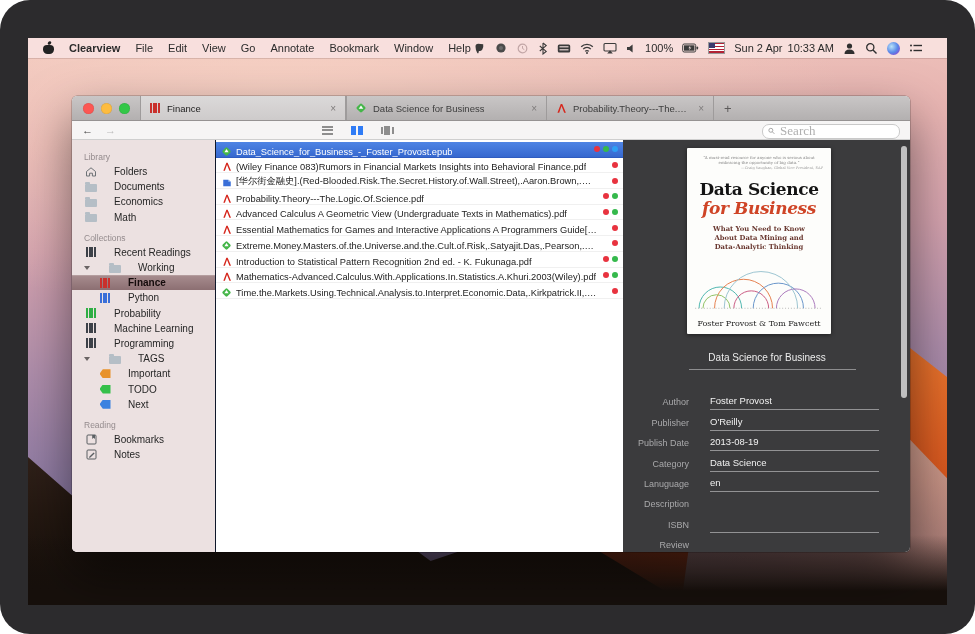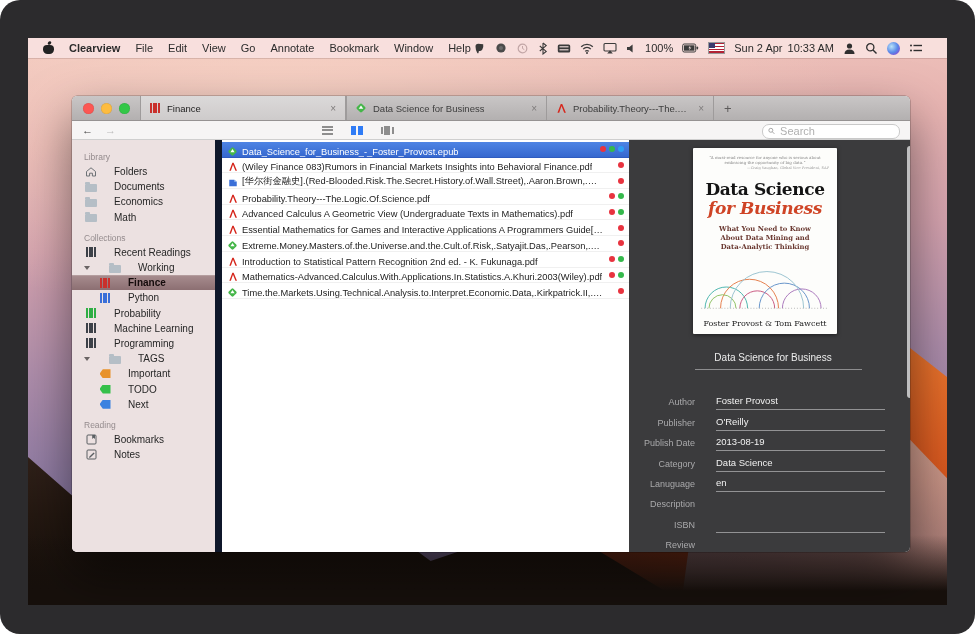--- a/index.html
+++ b/index.html
@@ -1,19 +1,19 @@
 <!DOCTYPE html>
 <html><head>
 <meta charset="utf-8">
 <style>
   html,body{margin:0;padding:0}
   body{width:975px;height:634px;position:relative;background:#fff;overflow:hidden;
        font-family:"Liberation Sans",sans-serif;cursor:default;-webkit-font-smoothing:antialiased}
   
-  .frame{position:absolute;inset:0;background:#2c2b2d;border-radius:20px}
+  .frame{position:absolute;inset:0;background:#2c2b2d;border-radius:30px}
   .screen{position:absolute;left:28px;top:38px;width:919px;height:567px;overflow:hidden;background:#8d7ca3}
   
   .wp{position:absolute;pointer-events:none}
   .wp-sky{inset:0;background:linear-gradient(178deg,#f0c6bd 0%,#e7b3b1 18%,#d4a2ae 36%,#ae8daa 56%,#8b79a2 76%,#6f6290 100%)}
   .wp-glow{left:0;top:0;width:100%;height:55%;background:radial-gradient(ellipse at 28% 20%,rgba(255,224,205,.55),rgba(255,224,205,0) 60%)}
   .wp-mtn{right:0;top:160px;width:430px;height:407px;
           background:linear-gradient(205deg,#f2a25c 0%,#ec7a30 22%,#d4531d 48%,#973718 70%,#5e2413 92%);
           clip-path:polygon(12% 100%,25% 36%,37% 60%,49% 8%,57% 30%,66% 20%,77% 48%,88% 34%,100% 44%,100% 100%,0 100%)}
   .wp-snow{right:0;top:250px;width:380px;height:317px;opacity:.55;
            background:linear-gradient(200deg,#e8edf5 0%,#b9c6da 40%,#7d8aa6 75%);
@@ -66,26 +66,26 @@
   .vi-list{flex-direction:column;display:flex;gap:1.5px}
   .vi-list i{width:11px;height:2px;background:#8e8e8e}
   .vi-split{display:flex;gap:1.5px}
   .vi-split i{width:5px;height:9px;background:#2f7cf6}
   .vi-flow{display:flex;gap:1.5px;align-items:center}
   .vi-flow i{background:#8e8e8e}
   .vi-flow i:nth-child(1),.vi-flow i:nth-child(3){width:2px;height:7px}
   .vi-flow i:nth-child(2){width:6px;height:9px}
   .searchbox{position:absolute;right:10px;top:2.5px;width:126px;height:13px;background:#fff;border:1px solid #c9c9c9;
              border-radius:7px;display:flex;align-items:center;padding:0 5px;gap:3px}
-  .searchbox input{border:0;outline:0;width:100%;font-size:11px;background:transparent;color:#333;font-family:Liberation Sans, sans-serif}
+  .searchbox input{border:0;outline:0;width:100%;font-size:13px;background:transparent;color:#333;font-family:Liberation Serif, serif}
   .searchbox input::placeholder{color:#b0b0b0}
   
   .content{display:flex;height:414px}
   
-  .sidebar{width:143px;background:#ece1e1;border-right:7px solid #0f172a;padding-top:4px;overflow:hidden;flex:none}
+  .sidebar{width:143px;background:#ece1e1;border-right:1px solid #0f172a;padding-top:4px;overflow:hidden;flex:none}
   .shead{font-size:8.5px;color:#948b8d;margin:8px 0 2px 12px}
   .si{display:flex;align-items:center;gap:16px;height:15.2px;padding-left:12px;font-size:10px;color:#262626}
   .si.ind{padding-left:26px}
   .si.sel{background:linear-gradient(#a88d8f,#8c6f72);font-weight:bold;color:#140b0b;box-shadow:inset 0 1px 0 rgba(255,255,255,.15)}
   .icw{width:14px;display:inline-flex;justify-content:center;flex:none}
   .bk{display:inline-flex;align-items:flex-end;gap:1px;height:10px}
   .bk i{display:block;background:currentColor}
   .bk i:nth-child(1){width:2px;height:10px}.bk i:nth-child(2){width:3.5px;height:10px}.bk i:nth-child(3){width:2px;height:10px}
   .bk-red{color:#c9302c}.bk-blue{color:#3a6fd8}.bk-green{color:#2fae44}.bk-dark{color:#3d4148}
   .folderic{position:relative;width:12px;height:8px;background:#b5bec6;border-radius:1px;margin-top:2px}

